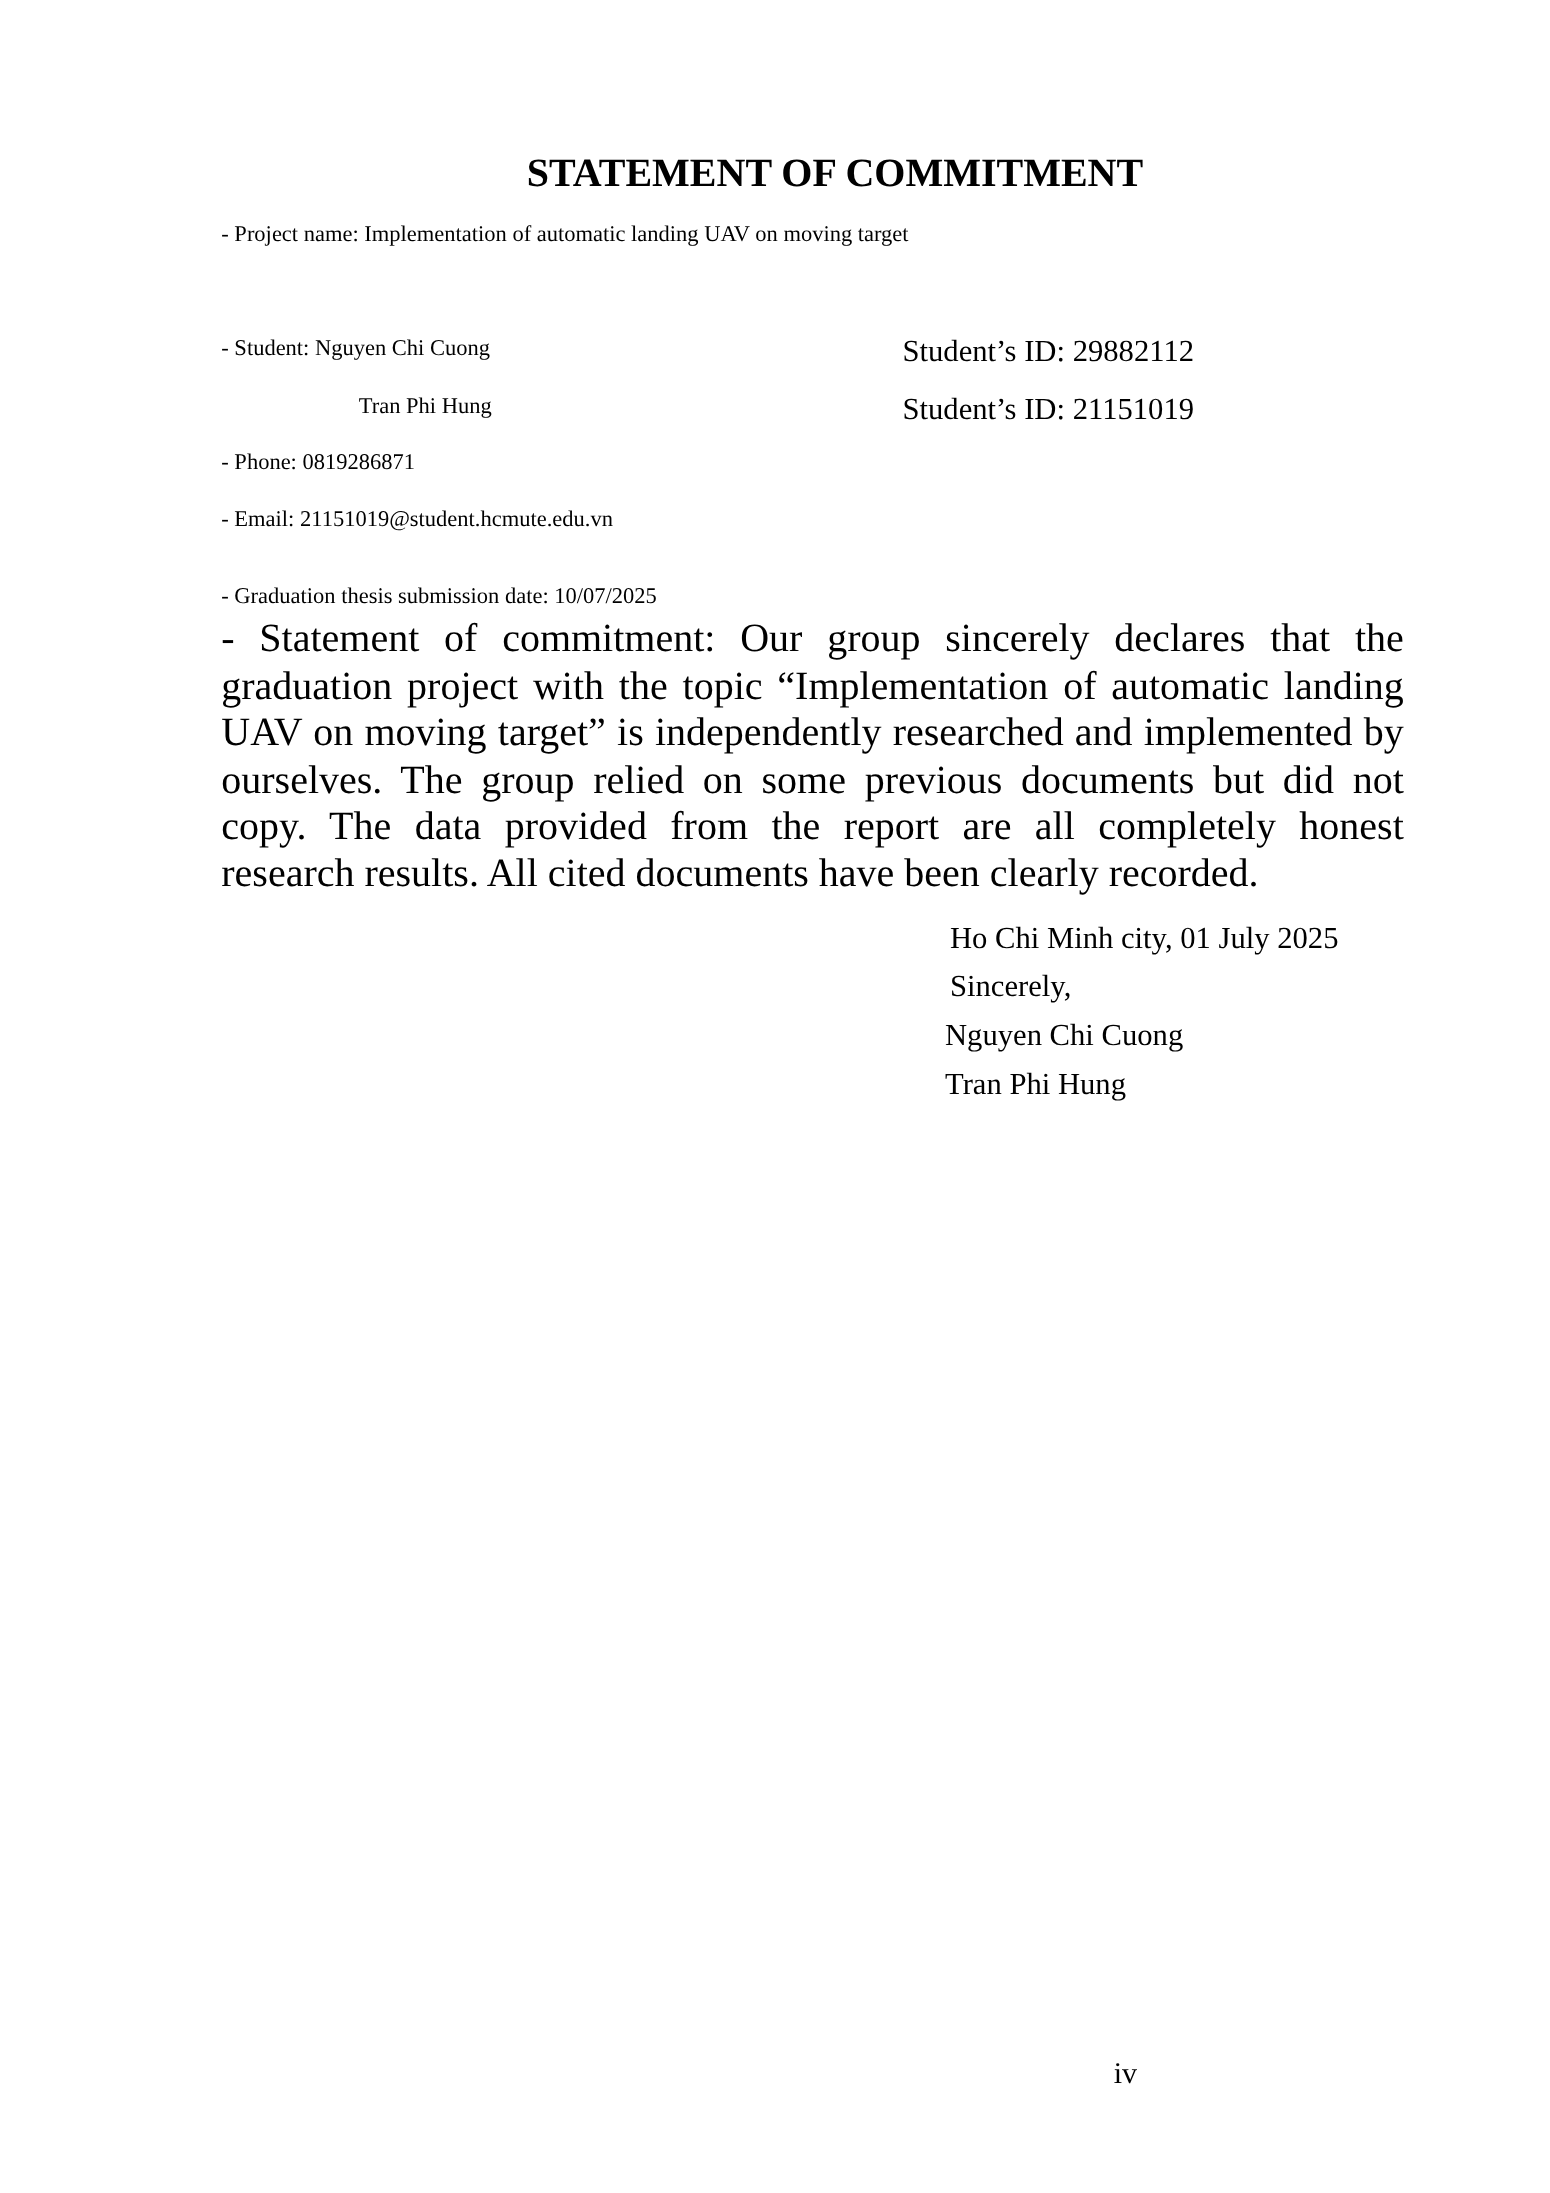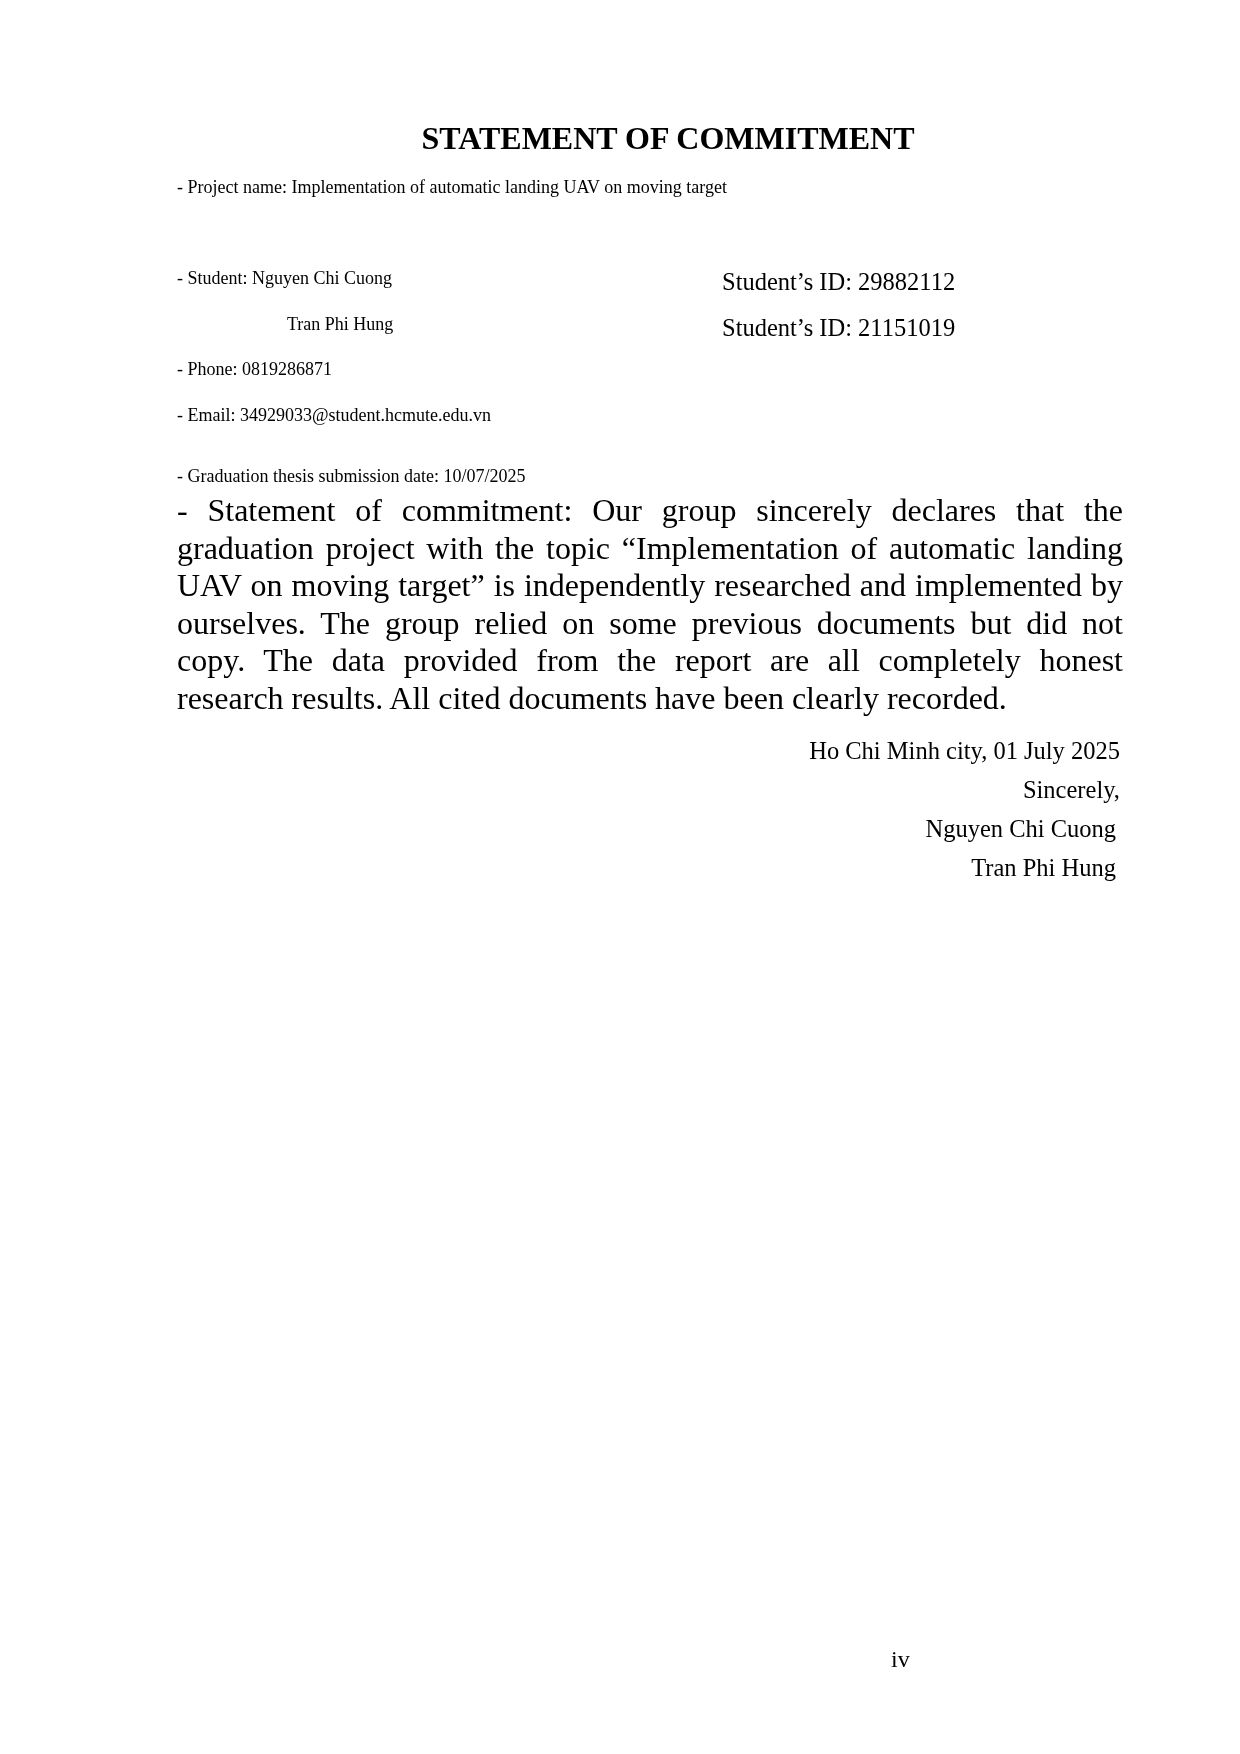--- a/index.html
+++ b/index.html
@@ -5,39 +5,39 @@
     html, body { margin: 0; padding: 0; background: #ffffff; }
     body { width: 1240px; height: 1754px; position: relative; overflow: hidden;
            font-family: "Liberation Serif", "DejaVu Serif", serif; color: #000; }
     .page { position: absolute; left: 0; top: 0; width: 1240px; height: 1754px; }
     .title { position: absolute; left: 0; width: 1240px; top: 120px; text-align: center;
              font-weight: bold; font-size: 32px; letter-spacing: 0px; margin-left: 48px; }
     .line { position: absolute; left: 177px; font-size: 18px; white-space: nowrap; }
     .right-col { position: absolute; left: 722px; font-size: 24.5px; white-space: nowrap; }
     .para { position: absolute; left: 177px; width: 946px; top: 492px; font-size: 32px;
             line-height: 37.5px; text-align: justify; }
-    .sig { position: absolute; left: 760px; width: 360px; text-align: right; font-size: 24.5px; }
+    .sig { position: absolute; left: 760px; width: 360px; text-align: left; font-size: 24.5px; }
     .page-num { position: absolute; left: 891px; top: 1646px; font-size: 24px; }
   </style>
 </head>
 <body>
 
 <div class="page">
   <div class="title">STATEMENT OF COMMITMENT</div>
 
   <div class="line" style="top:177px;">- Project name: Implementation of automatic landing UAV on moving target</div>
 
   <div class="line" style="top:268px;">- Student: Nguyen Chi Cuong</div>
   <div class="right-col" style="top:268px;">Student’s ID: 29882112</div>
 
   <div class="line" style="top:314px; left:287px;">Tran Phi Hung</div>
   <div class="right-col" style="top:314px;">Student’s ID: 21151019</div>
 
   <div class="line" style="top:359px;">- Phone: 0819286871</div>
-  <div class="line" style="top:405px;">- Email: 34929033@student.hcmute.edu.vn</div>
+  <div class="line" style="top:405px;">- Email: 21151019@student.hcmute.edu.vn</div>
   <div class="line" style="top:450px;margin-top:16px;">- Graduation thesis submission date: 10/07/2025</div>
 
   <div class="para">- Statement of commitment:  Our group sincerely declares that the graduation project with the topic “Implementation of automatic landing UAV on moving target” is independently researched and implemented by ourselves. The group relied on some previous documents but did not copy. The data provided from the report are all completely honest research results. All cited documents have been clearly recorded.</div>
 
   <div class="sig place" style="top:737px;">Ho Chi Minh city, 01 July 2025</div>
   <div class="sig" style="top:776px;">Sincerely,</div>
   <div class="sig" style="top:815px; left:756px;">Nguyen Chi Cuong</div>
   <div class="sig" style="top:854px; left:756px;">Tran Phi Hung</div>
 
   <div class="page-num">iv</div>

